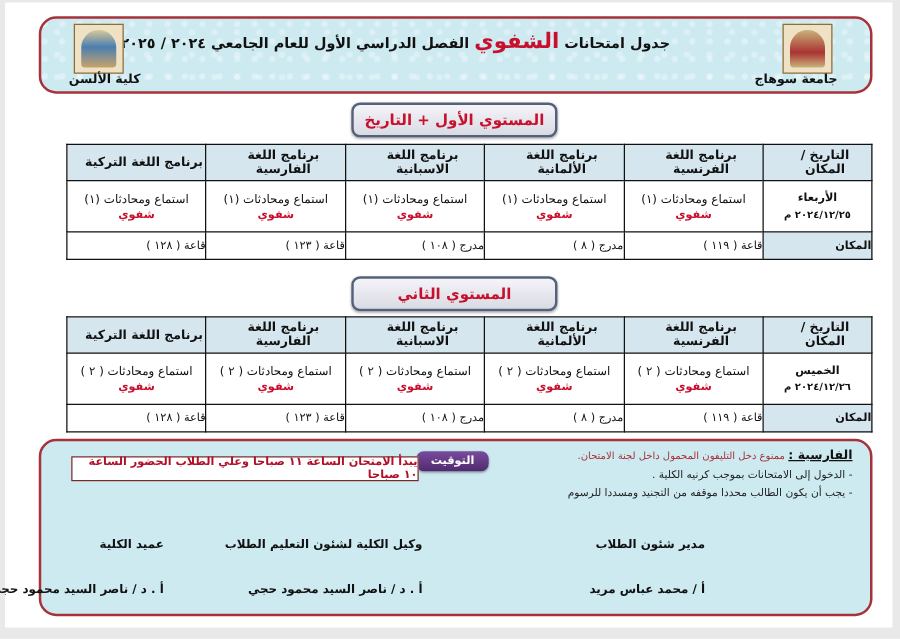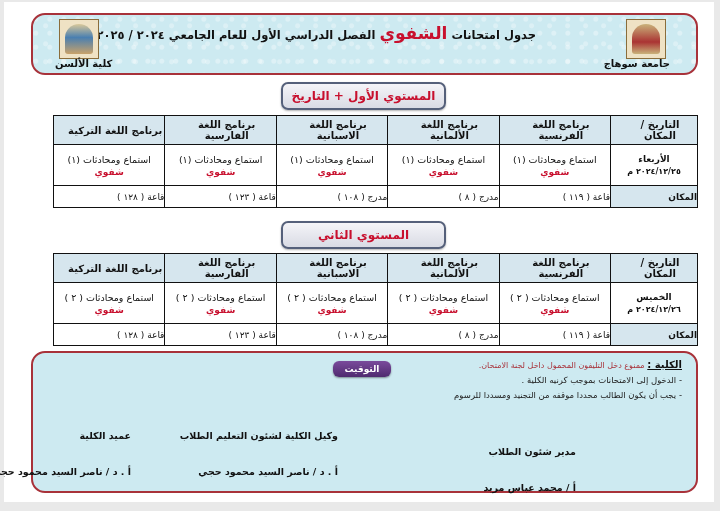--- a/index.html
+++ b/index.html
@@ -98,21 +98,21 @@
     position: absolute; left: 24px; top: 12px; width: 278px; height: 20px;
     border: 1.5px solid #7a2a2a; background: #fff;
     color: #b0102a; font-weight: bold; font-size: 9px;
     display: flex; align-items: center; justify-content: center;
   }
   .sig {
     position: absolute; font-weight: bold; font-size: 9.5px; color: #111; white-space: nowrap;
   }
   .sig.title { top: 77px; }
   .sig.name { top: 113px; }
-  .c1 { right: 120px; margin-top: 16px; }
+  .c1 { right: 132px; }
   .c2 { right: 358px; }
   .c3 { right: 565px; }
 </style>
 </head>
 <body>
 
 <div class="page">
 
   <div class="banner">
     <div class="logo-box right">
@@ -237,26 +237,27 @@
       <td>مدرج ( ٨ )</td>
       <td>مدرج ( ١٠٨ )</td>
       <td>قاعة ( ١٢٣ )</td>
       <td>قاعة ( ١٢٨ )</td>
     </tr>
   </tbody>
     </table>
 
   <div class="footer">
     <div class="notes">
-      <span class="notes-head">الكلية :</span>
+      <span class="notes-head">الفارسية :</span>
       <span class="notes-first">ممنوع دخل التليفون المحمول داخل لجنة الامتحان.</span>
       <span class="note-line">- الدخول إلى الامتحانات بموجب كرنيه الكلية .</span>
       <span class="note-line">- يجب أن يكون الطالب محددا موقفه من التجنيد ومسددا للرسوم</span>
     </div>
     <div class="timing-btn">التوقيت</div>
+    <div class="timing-box">يبدأ الامتحان الساعة ١١ صباحا وعلي الطلاب الحضور الساعة ١٠ صباحا</div>
 
     <div class="sig title c1">مدير شئون الطلاب</div>
     <div class="sig title c2">وكيل الكلية لشئون التعليم الطلاب</div>
     <div class="sig title c3">عميد الكلية</div>
     <div class="sig name c1">أ / محمد عباس مريد</div>
     <div class="sig name c2">أ . د / ناصر السيد محمود حجي</div>
     <div class="sig name c3">أ . د / ناصر السيد محمود حجي</div>
   </div>
 
 </div>

